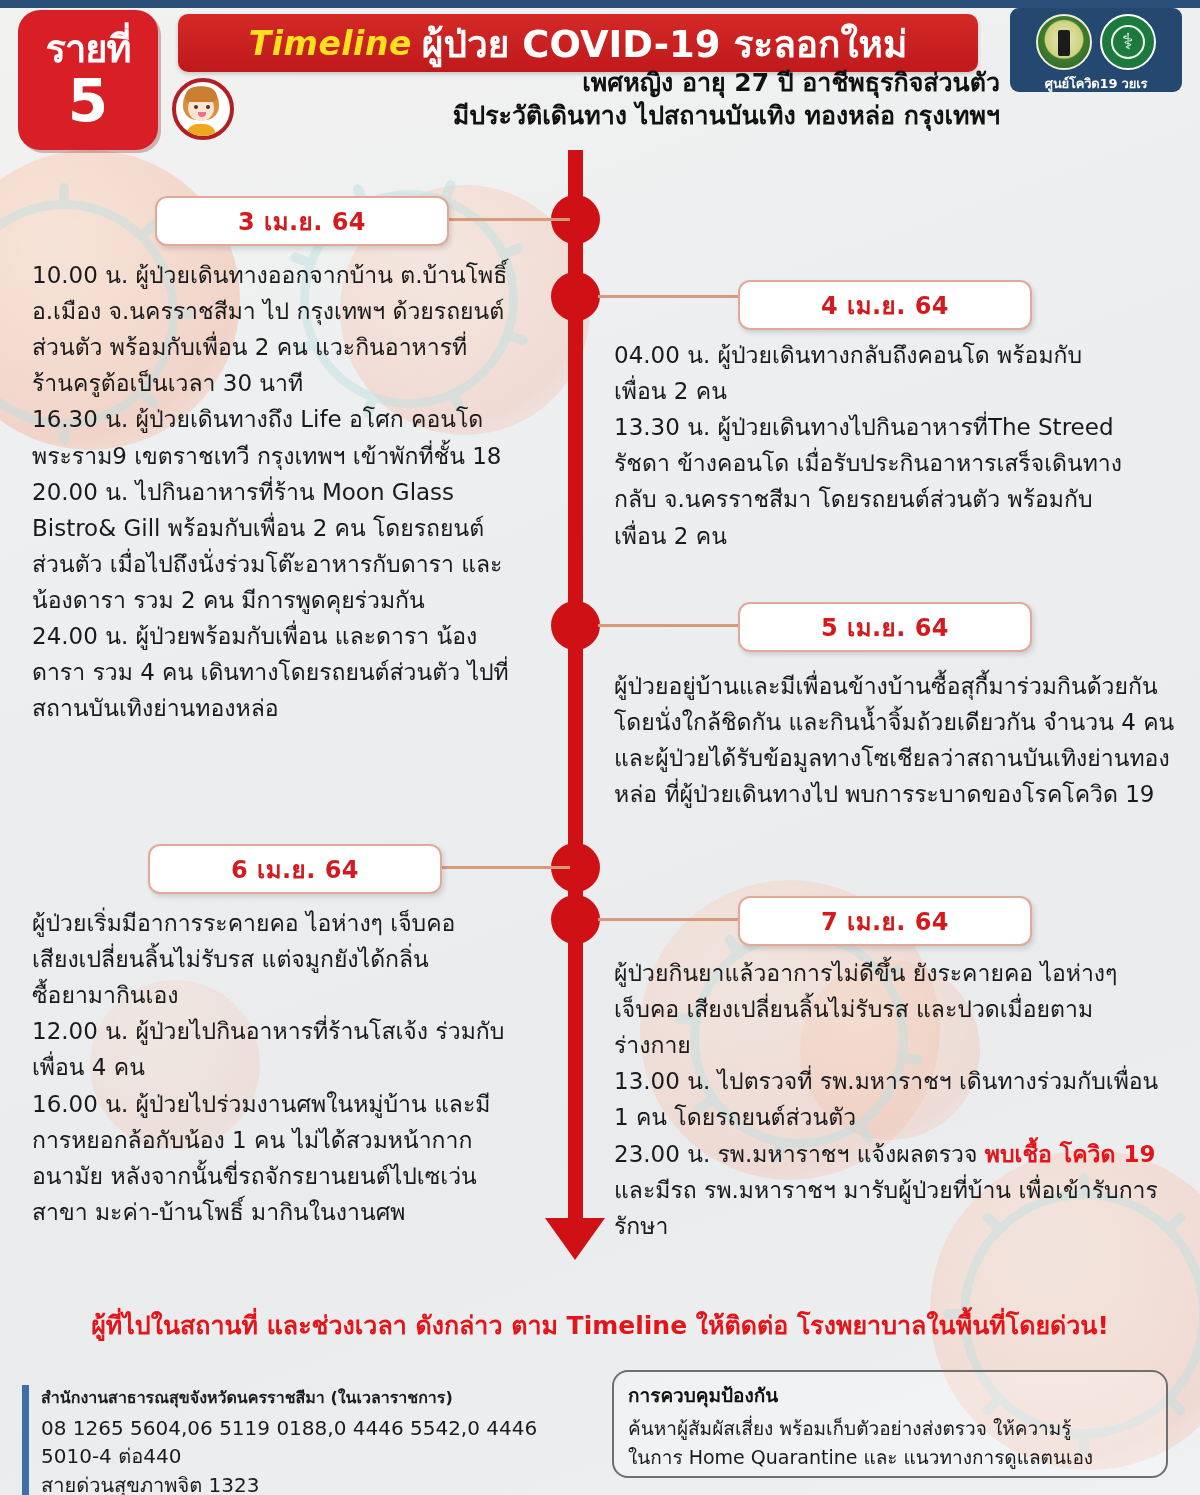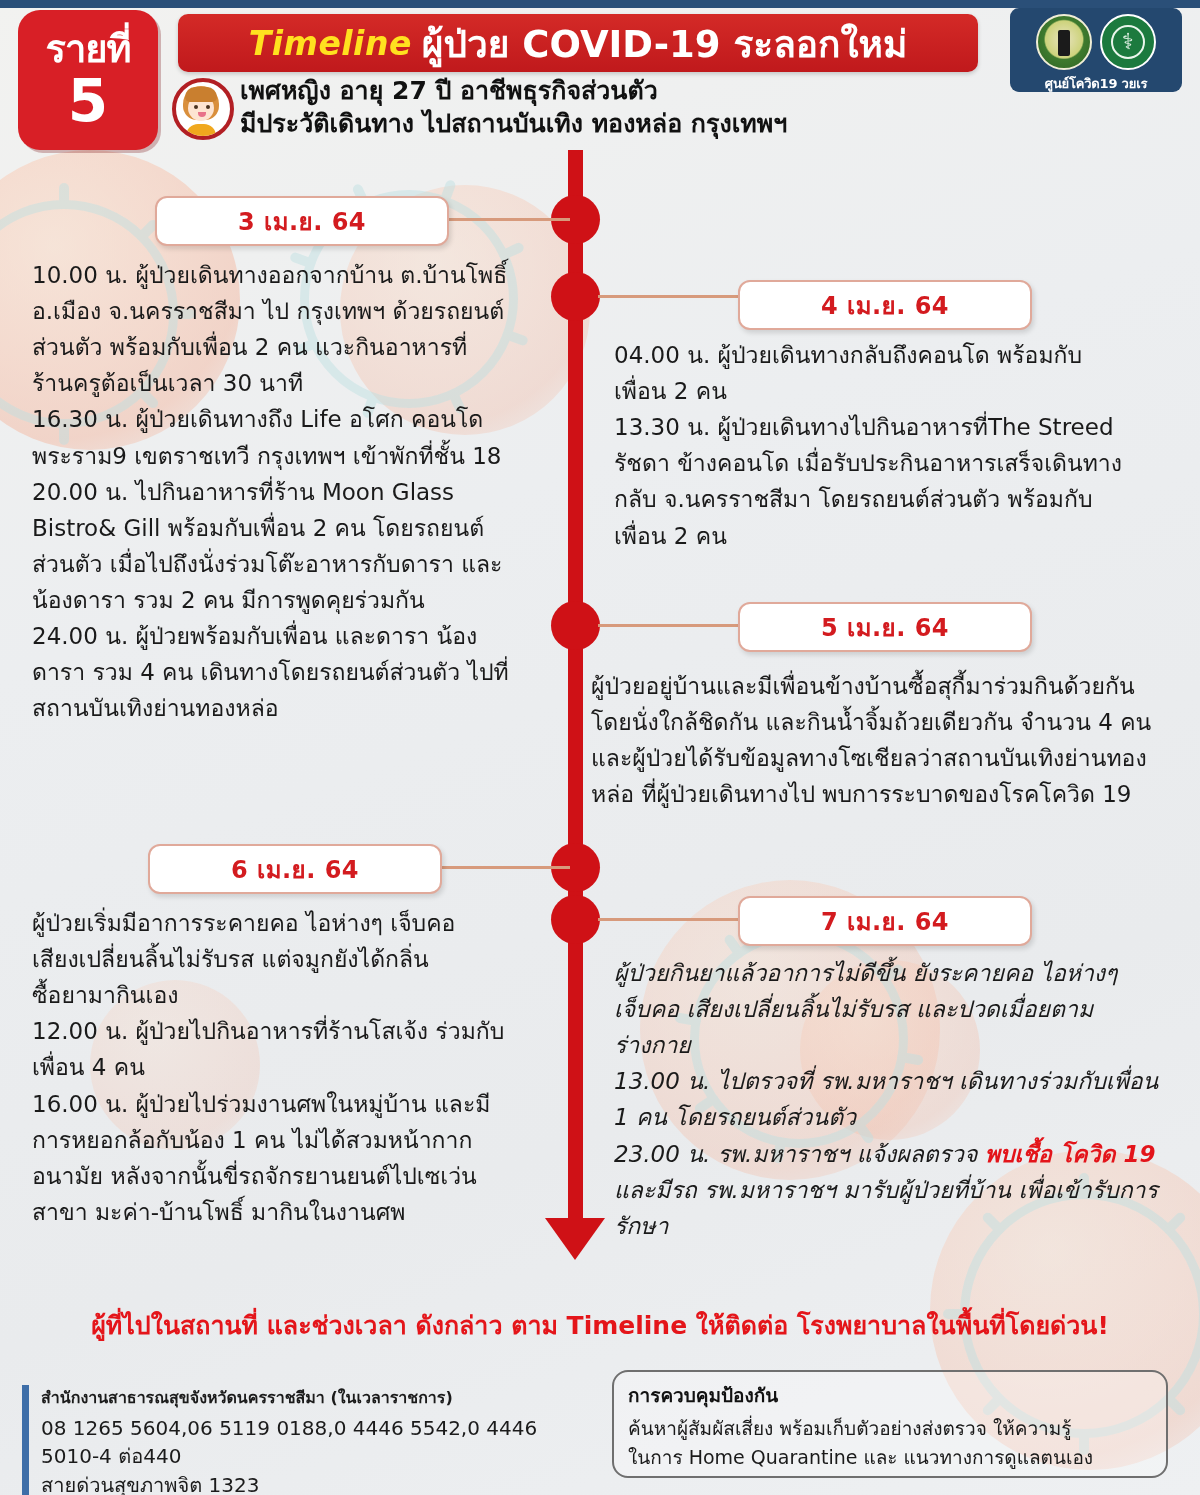--- a/index.html
+++ b/index.html
@@ -62,22 +62,22 @@
   }
   .av-hair{position:absolute;left:7px;top:4px;width:36px;height:34px;border-radius:18px 18px 14px 14px;background:#d98f3c;}
   .av-face{position:absolute;left:12px;top:13px;width:26px;height:26px;border-radius:50%;background:#fde4d2;}
   .av-fringe{position:absolute;left:9px;top:5px;width:32px;height:15px;border-radius:16px 16px 8px 8px;background:#c97f2f;}
   .av-eye{position:absolute;top:23px;width:4px;height:4px;border-radius:50%;background:#4a3322;}
   .av-eye.l{left:18px;} .av-eye.r{left:30px;}
   .av-mouth{position:absolute;left:22px;top:30px;width:8px;height:5px;border-radius:0 0 5px 5px;background:#e8718a;}
   .av-body{position:absolute;left:10px;top:42px;width:30px;height:16px;border-radius:12px 12px 0 0;background:#f0a81e;}
 
   .subject{
-    position:absolute;left:240px;top:74px;width:760px;color:#111;
-    font-size:25px;font-weight:bold;line-height:1.32;
+    position:absolute;left:240px;top:66px;width:760px;color:#111;
+    font-size:25px;font-weight:bold;line-height:1.32;text-align:right;
   }
 
   .logo-box{
     position:absolute;right:18px;top:8px;width:172px;height:80px;
     background:#24486f;border-radius:9px;padding:4px 0 0;
     display:flex;flex-direction:column;align-items:center;
   }
   .logo-row{display:flex;gap:8px;align-items:center;justify-content:center;margin-top:2px;}
   .seal{width:52px;height:52px;border-radius:50%;position:relative;}
   .seal.koratt{background:radial-gradient(circle at 50% 45%,#e8e3bf 0%,#cdd37c 48%,#3e7a2e 52%,#2f6324 100%);
@@ -274,40 +274,40 @@
 
   <div class="entry" style="left:614px;top:337px;width:572px;">
     <p>04.00 น. ผู้ป่วยเดินทางกลับถึงคอนโด พร้อมกับ</p>
     <p>เพื่อน 2 คน</p>
     <p>13.30 น. ผู้ป่วยเดินทางไปกินอาหารที่The Streed</p>
     <p>รัชดา ข้างคอนโด เมื่อรับประกินอาหารเสร็จเดินทาง</p>
     <p>กลับ จ.นครราชสีมา โดยรถยนต์ส่วนตัว พร้อมกับ</p>
     <p>เพื่อน 2 คน</p>
   </div>
 
-  <div class="entry" style="left:591px;top:668px;width:580px;">
+  <div class="entry" style="left:614px;top:668px;width:580px;">
     <p>ผู้ป่วยอยู่บ้านและมีเพื่อนข้างบ้านซื้อสุกี้มาร่วมกินด้วยกัน</p>
     <p>โดยนั่งใกล้ชิดกัน และกินน้ำจิ้มถ้วยเดียวกัน จำนวน 4 คน</p>
     <p>และผู้ป่วยได้รับข้อมูลทางโซเชียลว่าสถานบันเทิงย่านทอง</p>
     <p>หล่อ ที่ผู้ป่วยเดินทางไป พบการระบาดของโรคโควิด 19</p>
   </div>
 
   <div class="entry" style="left:32px;top:905px;width:530px;">
     <p>ผู้ป่วยเริ่มมีอาการระคายคอ ไอห่างๆ เจ็บคอ</p>
     <p>เสียงเปลี่ยนลิ้นไม่รับรส แต่จมูกยังได้กลิ่น</p>
     <p>ซื้อยามากินเอง</p>
     <p>12.00 น. ผู้ป่วยไปกินอาหารที่ร้านโสเจ้ง ร่วมกับ</p>
     <p>เพื่อน 4 คน</p>
     <p>16.00 น. ผู้ป่วยไปร่วมงานศพในหมู่บ้าน และมี</p>
     <p>การหยอกล้อกับน้อง 1 คน ไม่ได้สวมหน้ากาก</p>
     <p>อนามัย หลังจากนั้นขี่รถจักรยานยนต์ไปเซเว่น</p>
     <p>สาขา มะค่า-บ้านโพธิ์ มากินในงานศพ</p>
   </div>
 
-  <div class="entry" style="left:614px;top:955px;width:580px;font-style:italic;">
+  <div class="entry" style="left:614px;top:955px;width:580px;">
     <p>ผู้ป่วยกินยาแล้วอาการไม่ดีขึ้น ยังระคายคอ ไอห่างๆ</p>
     <p>เจ็บคอ เสียงเปลี่ยนลิ้นไม่รับรส และปวดเมื่อยตาม</p>
     <p>ร่างกาย</p>
     <p>13.00 น. ไปตรวจที่ รพ.มหาราชฯ เดินทางร่วมกับเพื่อน</p>
     <p>1 คน โดยรถยนต์ส่วนตัว</p>
     <p>
       <span>23.00 น. รพ.มหาราชฯ แจ้งผลตรวจ </span><span class="hl">พบเชื้อ โควิด 19</span>
     </p>
     <p>และมีรถ รพ.มหาราชฯ มารับผู้ป่วยที่บ้าน เพื่อเข้ารับการ</p>
     <p>รักษา</p>

